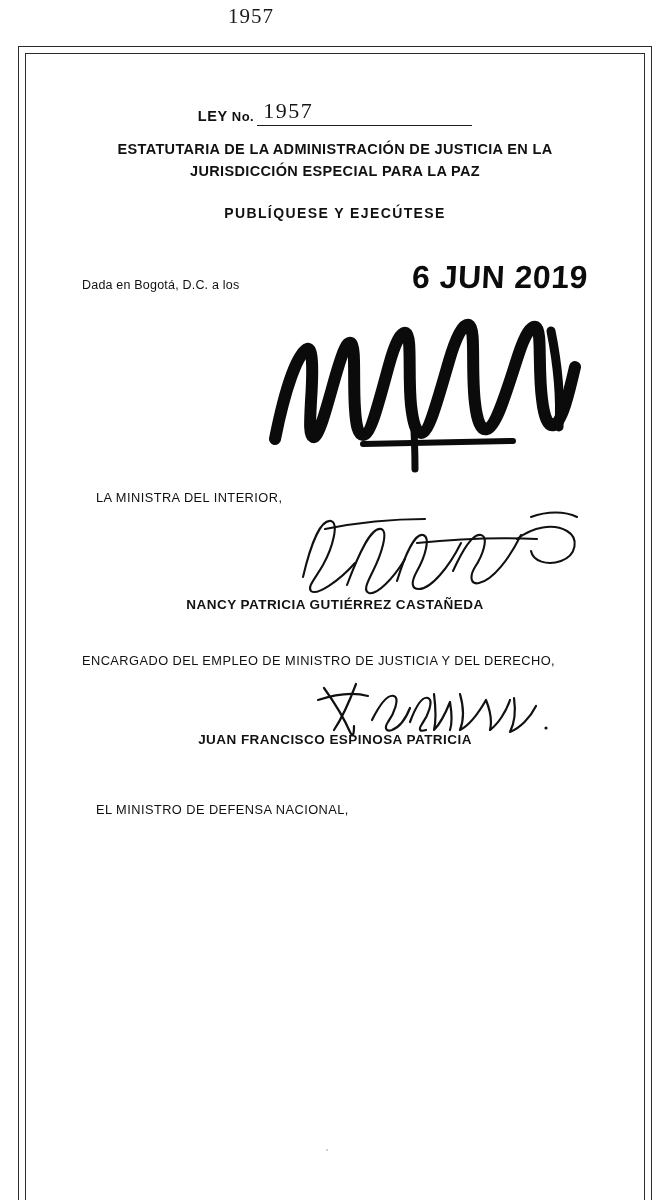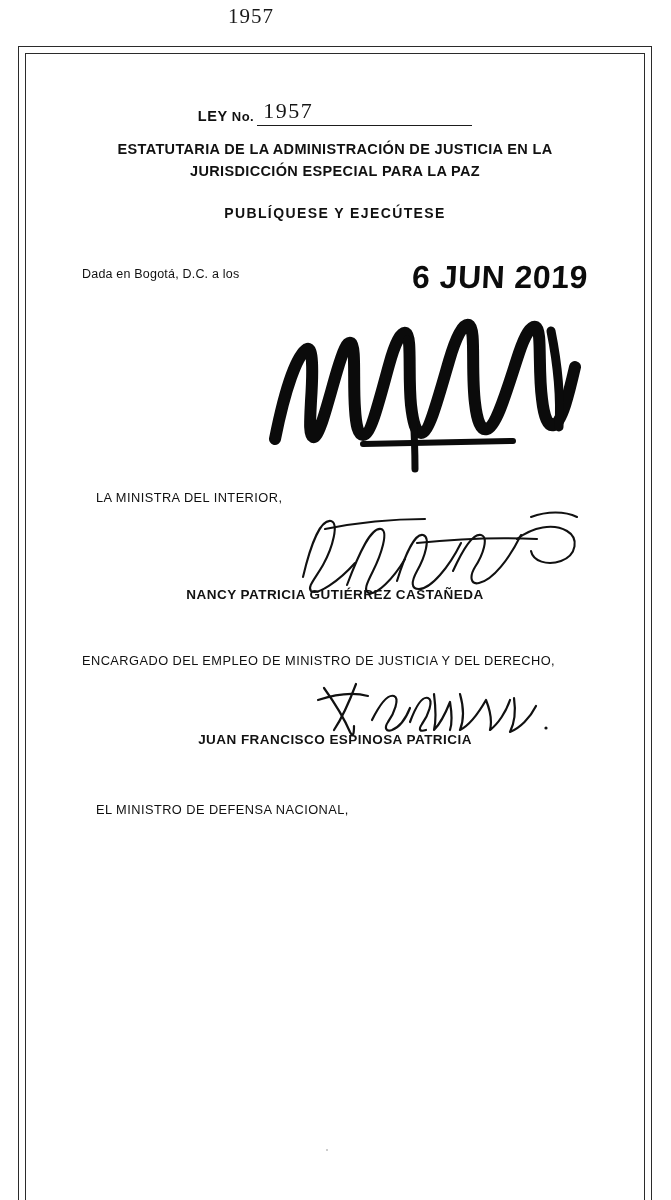--- a/index.html
+++ b/index.html
@@ -117,21 +117,21 @@
   }
 
   .dada-row {
     position: relative;
     margin-top: 38px;
     height: 50px;
   }
   .dada-text {
     position: absolute;
     left: 22px;
-    top: 8px;
+    top: 19px;
     font-size: 12.5px;
     letter-spacing: 0.2px;
   }
   .date-stamp {
     position: absolute;
     right: 22px;
     top: 0;
     font-family: "Liberation Sans", sans-serif;
     font-weight: bold;
     font-size: 32px;
@@ -235,21 +235,21 @@
             <path d="M18 78 C26 44 36 20 46 22 C54 24 48 48 38 66 C30 80 22 88 26 92 C32 97 54 82 70 64"></path>
             <path d="M40 30 C70 24 104 20 140 20"></path>
             <path d="M62 86 C74 54 86 28 96 30 C104 32 96 56 88 72 C82 84 78 92 84 94 C92 96 108 80 120 60"></path>
             <path d="M112 82 C120 56 130 34 138 36 C146 38 140 58 132 72 C126 83 126 90 134 90 C146 90 164 68 176 44"></path>
             <path d="M168 72 C178 50 188 34 196 36 C204 38 198 56 190 68 C184 78 186 86 194 84 C208 81 224 60 236 36"></path>
             <path d="M232 40 C248 28 268 24 282 32 C294 39 292 56 276 62 C262 67 248 62 246 52"></path>
             <path d="M246 18 C262 12 280 12 292 18"></path>
             <path d="M132 44 C170 40 212 38 252 40"></path>
           </g>
         </svg>
-        <div class="signer-name" style="top:80px;">NANCY PATRICIA GUTIÉRREZ CASTAÑEDA</div>
+        <div class="signer-name" style="top:90px;">NANCY PATRICIA GUTIÉRREZ CASTAÑEDA</div>
       </div>
 
       <div class="role-line wide minister-gap-2">
         <div>ENCARGADO DEL EMPLEO DE MINISTRO DE JUSTICIA Y DEL DERECHO,</div>
       </div>
       <div class="signer-block" style="height:100px;">
         <svg class="mark" style="left:250px; top:4px;" width="250" height="70" viewBox="0 0 250 70">
           <g fill="none" stroke="#111" stroke-linecap="round" stroke-linejoin="round" stroke-width="2.2">
             <path d="M14 14 C24 28 34 44 40 58 C43 64 44 60 44 52"></path>
             <path d="M46 10 C40 26 32 44 24 56"></path>

